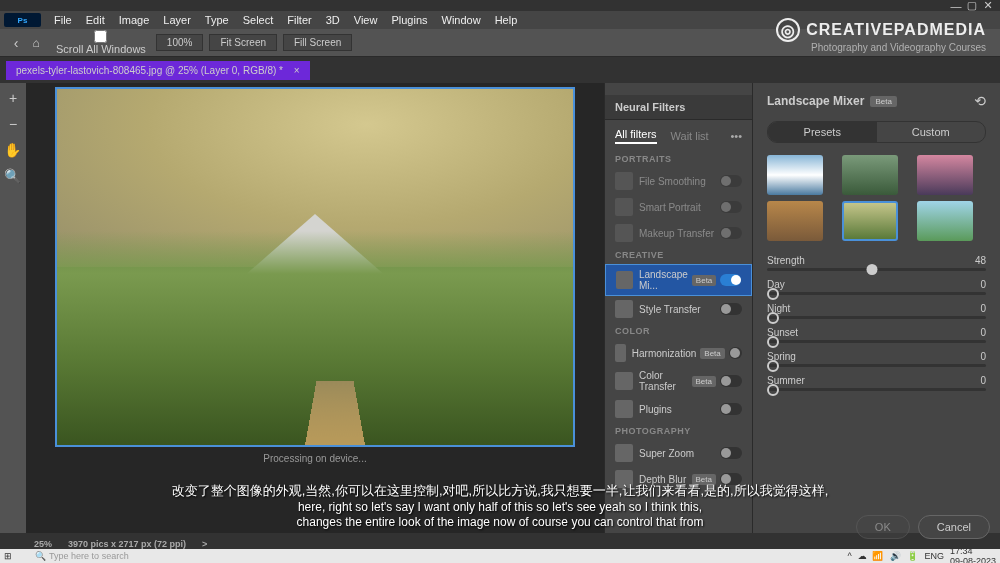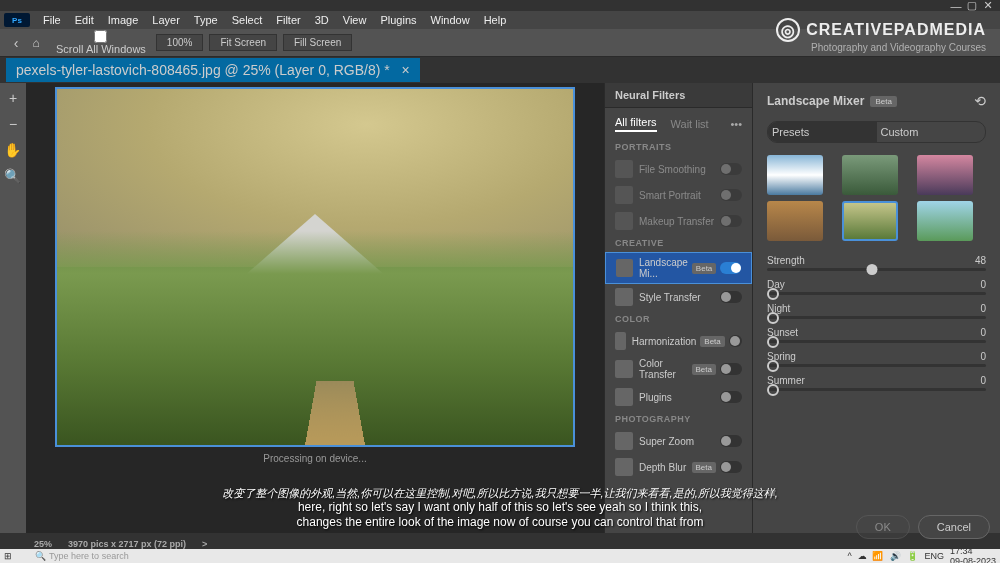--- a/index.html
+++ b/index.html
@@ -2,48 +2,48 @@
 <html><head>
 <meta charset="utf-8">
 <style>
 * { margin: 0; padding: 0; box-sizing: border-box; font-family: -apple-system, Segoe UI, sans-serif; }
 body { width: 1000px; height: 563px; background: #323232; color: #ccc; font-size: 11px; overflow: hidden; position: relative; }
 
 .title-bar { height: 11px; background: #323232; display: flex; justify-content: flex-end; align-items: center; padding: 0 4px; }
 .title-bar .win-btn { width: 16px; height: 11px; display: flex; align-items: center; justify-content: center; color: #ccc; font-size: 11px; }
 
 .menu-bar { height: 18px; background: #454545; display: flex; align-items: center; padding: 0 4px; }
-.menu-bar .ps-logo { width: 26px; height: 14px; background: #001833; border-radius: 2px; display: flex; align-items: center; justify-content: center; color: #31a8ff; font-size: 8px; font-weight: bold; margin-right: 6px; }
+.menu-bar .ps-logo { width: 37px; height: 14px; background: #001833; border-radius: 2px; display: flex; align-items: center; justify-content: center; color: #31a8ff; font-size: 8px; font-weight: bold; margin-right: 6px; }
 .menu-bar .menu-item { padding: 0 7px; cursor: pointer; color: #eee; }
 
 .options-bar { height: 28px; background: #535353; display: flex; align-items: center; padding: 0 6px; border-bottom: 1px solid #2a2a2a; }
 .options-bar .back-btn { width: 20px; text-align: center; font-size: 14px; }
 .options-bar .home-btn { width: 20px; text-align: center; font-size: 12px; margin-right: 10px; }
 .options-bar .check { display: flex; align-items: center; margin-right: 10px; flex-direction: column; }
 .options-bar .zoom-box, .options-bar .fit-btn { border: 1px solid #333; background: #454545; padding: 2px 10px; margin-right: 6px; font-size: 10px; }
 
 .tab-row { height: 26px; background: #323232; display: flex; align-items: center; padding: 0 6px; }
-.tab-row .tab { padding: 4px 10px; background: #0369a1; font-size: 14px; }
+.tab-row .tab { padding: 4px 10px; background: #6d28d9; font-size: 10px; }
 .tab-row .close-x { margin-left: 8px; }
 
 .main-area { display: flex; height: 450px; }
 
 .left-tools { width: 26px; background: #535353; display: flex; flex-direction: column; align-items: center; padding-top: 6px; gap: 8px; }
 .left-tools .tool-btn { width: 18px; height: 18px; display: flex; align-items: center; justify-content: center; font-size: 14px; }
 
 .canvas-area { flex: 1; background: #262626; display: flex; flex-direction: column; align-items: center; justify-content: flex-start; padding-top: 4px; position: relative; }
 .canvas-img { width: 520px; height: 360px; border: 2px solid #4a90d9; background: linear-gradient(to bottom, #c2ba8b 0%, #b8b07f 25%, #6b8a4a 40%, #4d6b2f 100%); position: relative; overflow: hidden; }
 .canvas-img .sky { position: absolute; top: 0; left: 0; right: 0; height: 50%; background: radial-gradient(ellipse at 60% 20%, #d4c88f, #b5a970, #968f6a); }
 .canvas-img .mountain { position: absolute; left: 50%; top: 35%; transform: translateX(-50%); width: 0; height: 0; border-left: 80px solid transparent; border-right: 80px solid transparent; border-bottom: 70px solid #d4d4d0; }
 .canvas-img .hills { position: absolute; bottom: 0; left: 0; right: 0; height: 60%; background: linear-gradient(to top, #3a5520, #5a7a35, #7a9a4f 80%, transparent); }
 .canvas-img .path { position: absolute; bottom: 0; left: 48%; width: 60px; height: 45%; background: linear-gradient(to top, #b89a5a, #9a8a5a); transform: perspective(200px) rotateX(50deg); transform-origin: bottom; }
 .processing { margin-top: 6px; font-size: 10px; color: #999; }
 
 .filter-panel { width: 148px; background: #454545; display: flex; flex-direction: column; border-left: 1px solid #2a2a2a; }
-.panel-hdr { padding: 6px 10px; font-weight: bold; font-size: 11px; background: #3a3a3a; border-bottom: 1px solid #2a2a2a; }
+.panel-hdr { padding: 6px 10px; font-weight: bold; font-size: 11px; background: #3a3a3a; border-bottom: 1px solid #2a2a2a; margin-top: 12px; }
 .filter-tabs { display: flex; padding: 8px 10px 6px; align-items: center; }
 .filter-tab { margin-right: 14px; font-size: 11px; color: #888; }
 .filter-tab.active { color: #fff; border-bottom: 2px solid #fff; padding-bottom: 2px; }
 .filter-tabs .dots { margin-left: auto; color: #aaa; }
 .filter-section { padding: 4px 10px; font-size: 9px; color: #888; letter-spacing: 0.5px; font-weight: bold; }
 .filter-item { display: flex; align-items: center; padding: 4px 10px; cursor: pointer; }
 .filter-item.selected { background: #2356a3; border: 1px solid #4a90d9; }
 .filter-item .thumb { width: 18px; height: 18px; background: #666; border-radius: 2px; margin-right: 6px; }
 .filter-item .name { flex: 1; font-size: 10px; }
 .filter-item .beta-tag { font-size: 8px; background: #666; padding: 1px 4px; border-radius: 2px; margin: 0 4px; }
@@ -52,40 +52,40 @@
 .filter-item .toggle::after { content:''; position: absolute; width: 10px; height: 10px; background: #999; border-radius: 50%; top: 1px; left: 1px; }
 .filter-item .toggle.on::after { left: 11px; background: #fff; }
 .filter-item.disabled { opacity: 0.5; }
 
 .props-panel { width: 248px; background: #454545; display: flex; flex-direction: column; border-left: 1px solid #2a2a2a; padding: 0; overflow-y: auto; }
 .props-hdr { display: flex; align-items: center; padding: 10px 14px 6px; }
 .props-hdr .title { font-weight: bold; font-size: 12px; }
 .props-hdr .beta-tag { font-size: 8px; background: #666; padding: 1px 5px; border-radius: 2px; margin-left: 6px; }
 .props-hdr .reset-icn { margin-left: auto; font-size: 14px; }
 .seg-ctrl { display: flex; border: 1px solid #333; border-radius: 10px; overflow: hidden; margin: 6px 14px; }
-.seg-ctrl .seg { flex: 1; text-align: left; padding: 4px; font-size: 11px; }
+.seg-ctrl .seg { flex: 1; text-align: center; padding: 4px; font-size: 11px; }
 .seg-ctrl .seg.active { background: #333; }
 .preset-grid { display: grid; grid-template-columns: repeat(3, 1fr); gap: 6px; padding: 6px 14px 10px; }
 .preset { width: 56px; height: 40px; border-radius: 3px; }
 .preset.sel { border: 2px solid #4a90d9; }
 .slider-row { padding: 4px 14px; }
 .slider-row .lbl { display: flex; justify-content: space-between; font-size: 10px; margin-bottom: 2px; }
 .slider-row .track { height: 3px; background: #333; border-radius: 2px; position: relative; }
 .slider-row .knob { position: absolute; width: 11px; height: 11px; background: #ccc; border-radius: 50%; top: -4px; transform: translateX(-50%); }
 .slider-row.radio .knob { width: 12px; height: 12px; border: 2px solid #ccc; background: transparent; left: 0; transform: none; }
 
 .footer-btns { position: absolute; bottom: 24px; right: 10px; display: flex; gap: 8px; }
 .footer-btns .btn { padding: 5px 18px; border: 1px solid #666; border-radius: 12px; font-size: 11px; background: #454545; }
 .footer-btns .btn.disabled { opacity: 0.5; }
 
 .status-bar { position: absolute; bottom: 14px; left: 26px; display: flex; align-items: center; font-size: 9px; color: #aaa; }
 .status-bar .item { padding: 0 8px; font-weight: bold; }
 
 .subtitle { position: absolute; bottom: 32px; left: 50%; transform: translateX(-50%); text-align: center; font-size: 12px; color: #fff; text-shadow: 1px 1px 2px #000; line-height: 1.3; width: 740px; }
-.subtitle .cn { font-size: 11px; font-style: italic; }
+.subtitle .cn { font-size: 13px; }
 
 .watermark { position: absolute; top: 18px; right: 14px; text-align: right; color: #fff; opacity: 0.9; font-weight: bold; }
 .watermark .brand { font-size: 16px; letter-spacing: 1px; display: flex; align-items: center; justify-content: flex-end; }
 .watermark .lens { width: 24px; height: 24px; border: 2px solid #fff; border-radius: 50%; margin-right: 6px; display: flex; align-items: center; justify-content: center; }
 .watermark .tag { font-size: 10px; font-weight: normal; color: #bbb; }
 
 .taskbar { position: absolute; bottom: 0; left: 0; right: 0; height: 14px; background: #e8e8e8; display: flex; align-items: center; font-size: 9px; color: #333; padding: 0 4px; }
 .taskbar .search { flex: 0 0 180px; color: #999; margin-left: 24px; }
 .taskbar .tray { margin-left: auto; display: flex; gap: 6px; align-items: center; }
 

